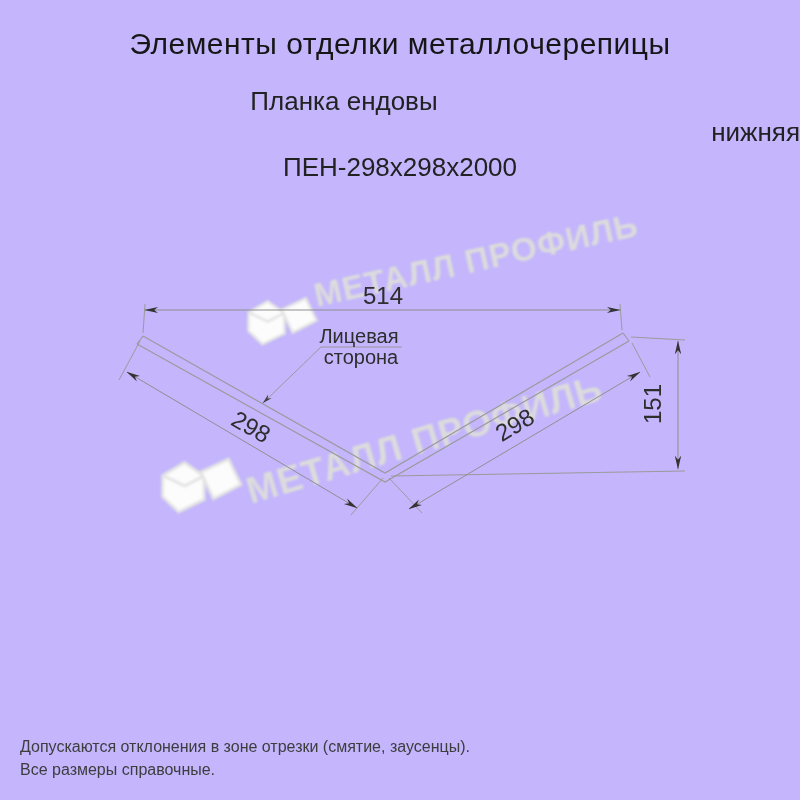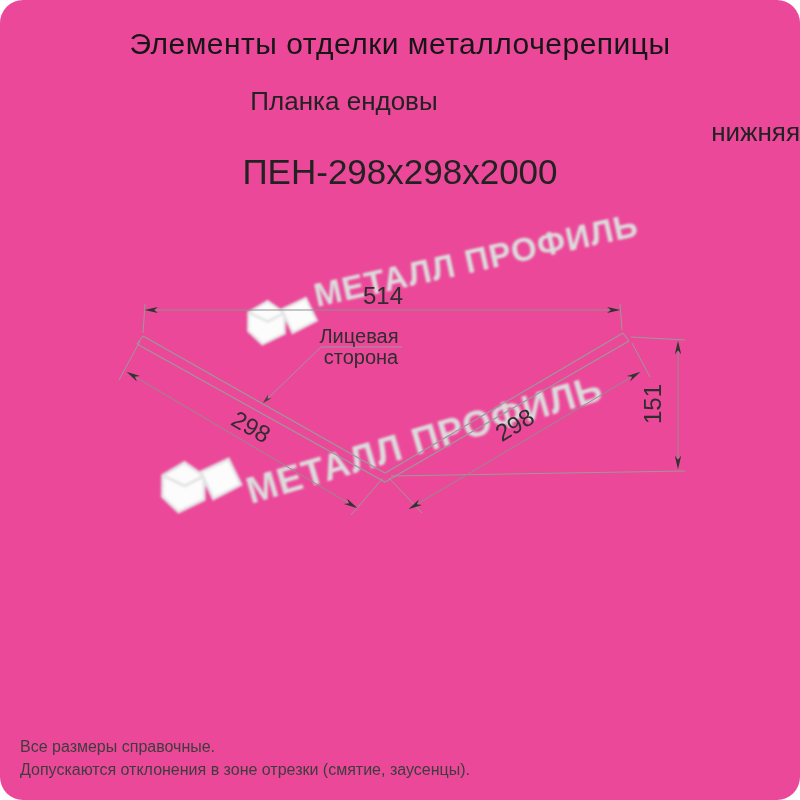--- a/index.html
+++ b/index.html
@@ -1,26 +1,26 @@
 <!DOCTYPE html>
 <html><head>
 <meta charset="utf-8">
 <style>
   html,body{margin:0;padding:0;background:#ffffff;}
   .page{
-    position:relative;width:800px;height:800px;background:#ec4899;overflow:hidden;
-    font-family:"Liberation Sans", sans-serif;color:#1d1d1d;border-radius:23px;
+    position:relative;width:800px;height:800px;background:#c4b5fd;overflow:hidden;
+    font-family:"Liberation Sans", sans-serif;color:#1d1d1d;
   }
   .hdr-title{
     position:absolute;top:27px;left:0;width:800px;text-align:center;
     font-size:30px;letter-spacing:.5px;color:#161616;
   }
   .hdr-sub1{position:absolute;top:86px;left:0;width:688px;text-align:center;font-size:26px;color:#222;}
   .hdr-sub2{position:absolute;top:117px;left:0;width:800px;text-align:right;font-size:26px;color:#222;}
-  .hdr-code{position:absolute;top:152px;left:0;width:800px;text-align:center;font-size:35px;color:#222;}
+  .hdr-code{position:absolute;top:152px;left:0;width:800px;text-align:center;font-size:26px;color:#222;}
   .drawing{position:absolute;top:0;left:0;}
   .footer{position:absolute;left:20px;top:735px;font-size:16px;line-height:23px;color:#3d3d3d;}
   .footer div{white-space:nowrap;}
   svg text{font-family:"Liberation Sans", sans-serif;}
   .dimtext{fill:#2e2e2e;}
   .wmtext{fill:#dcdcdc;font-weight:bold;letter-spacing:1px;}
 </style>
 </head>
 <body>
 
@@ -92,17 +92,17 @@
     <text class="dimtext" transform="translate(519,432) rotate(-30.5)" text-anchor="middle" font-size="24">298</text>
 
     <g stroke="#9a9a9a" stroke-width="1" fill="none">
       <path d="M402,347 L321,347 L263,403" marker-end="url(#arrS)"></path>
     </g>
     <text class="dimtext" x="359" y="343" text-anchor="middle" font-size="20">Лицевая</text>
     <text class="dimtext" x="361" y="364" text-anchor="middle" font-size="20">сторона</text>
   </svg>
 
   <div class="footer">
+    <div>Допускаются отклонения в зоне отрезки (смятие, заусенцы).</div>
     <div>Все размеры справочные.</div>
-    <div>Допускаются отклонения в зоне отрезки (смятие, заусенцы).</div>
   </div>
 
 </div>
 
 </body></html>

